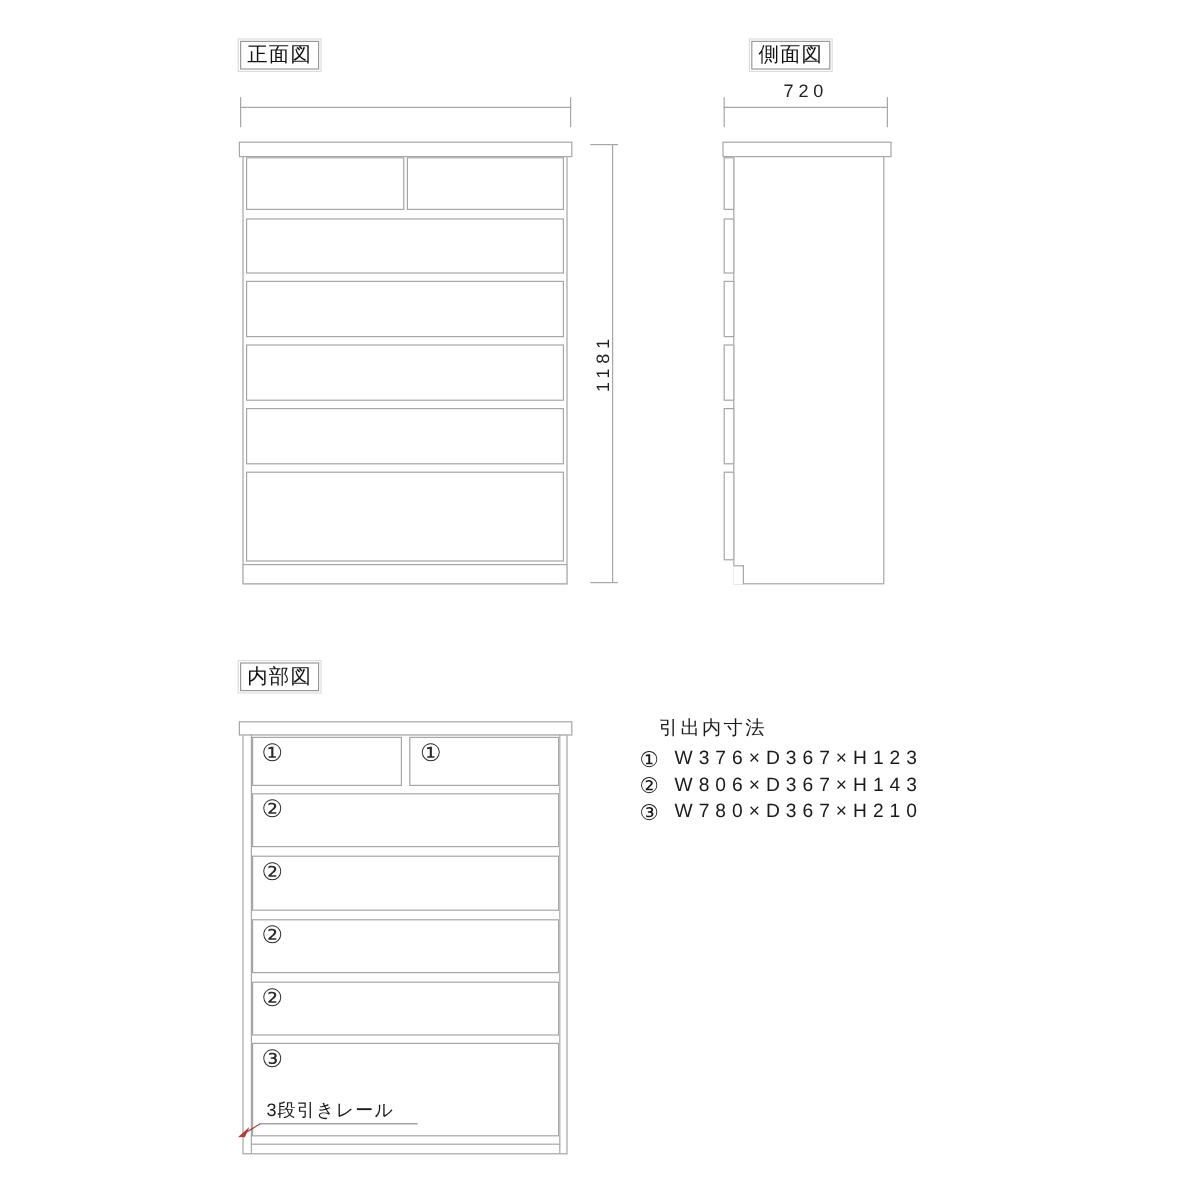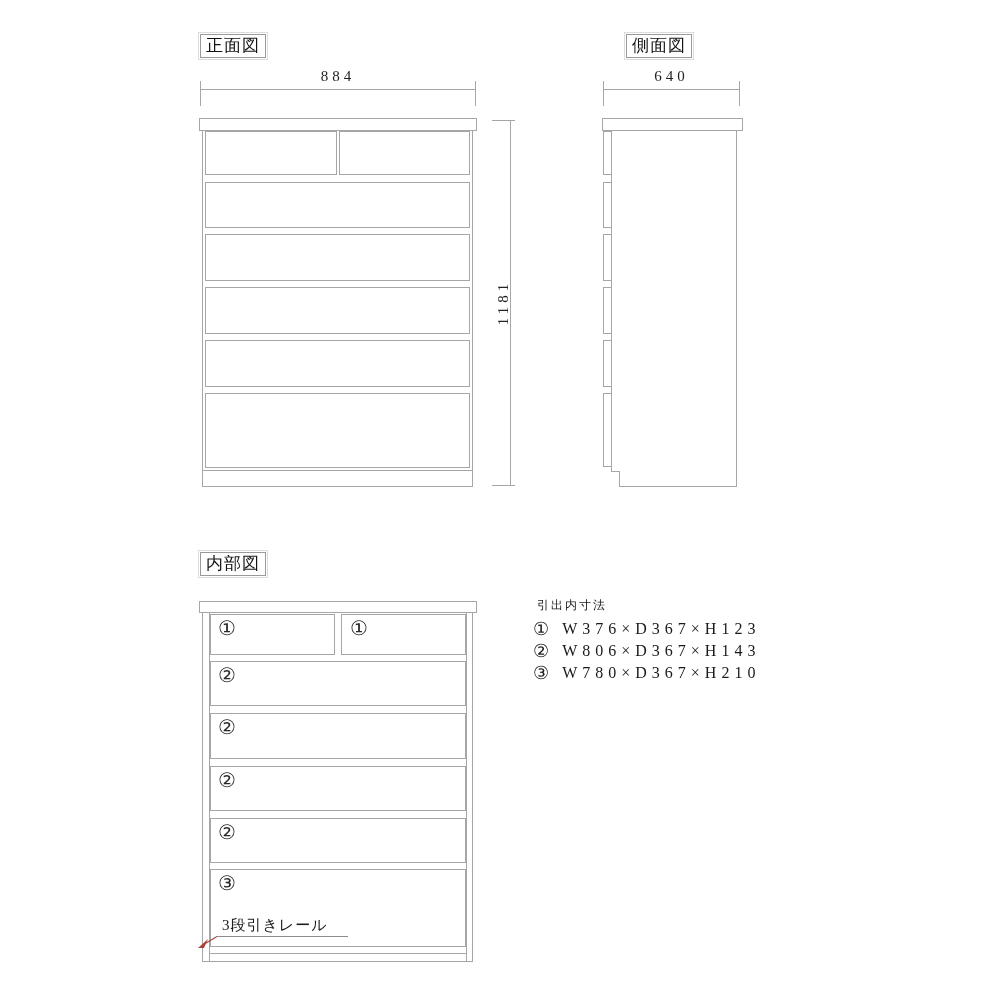--- a/index.html
+++ b/index.html
@@ -1,47 +1,46 @@
 <!DOCTYPE html>
 <html style="--line: #a6a6a6; --leader: #a8423a;"><head>
 <meta charset="utf-8">
 <style>
   html,body{margin:0;padding:0;background:#fff;}
   .page{position:relative;width:889px;height:1000px;background:#ffffff;
-        font-family:Liberation Serif, serif;color:#1a1a1a;overflow:hidden;}
+        font-family:Liberation Sans, sans-serif;color:#1a1a1a;overflow:hidden;}
   .box-label{position:absolute;box-sizing:border-box;border:1px solid #9a9a9a;outline:1px solid #dcdcdc;
              outline-offset:1px;background:#fff;padding:1px 5px;font-size:17px;line-height:20px;
              letter-spacing:1px;color:#111;}
   .rect{position:absolute;box-sizing:border-box;border:1px solid var(--line);background:#fff;}
   .hline{position:absolute;height:1px;background:var(--line);}
   .vline{position:absolute;width:1px;background:var(--line);}
   .dim-text{position:absolute;font-size:15px;letter-spacing:4px;color:#222;text-align:center;white-space:nowrap;}
   .dim-rot{transform:rotate(-90deg);}
   .circ{position:absolute;font-size:20px;line-height:21px;color:#2a2a2a;}
   .note{position:absolute;font-size:15px;letter-spacing:1px;color:#1a1a1a;white-space:nowrap;}
   .legend{position:absolute;left:533px;top:597px;}
-  .legend-title{font-size:12px;letter-spacing:2px;margin:0 0 4px 4px;}
+  .legend-title{font-size:16px;letter-spacing:2px;margin:0 0 4px 16px;}
   .legend-row{display:flex;align-items:center;gap:13px;height:22px;}
   .legend-mark{font-size:18px;}
   .legend-dims{font-size:16px;letter-spacing:5px;}
   .leader-diag{position:absolute;width:17px;height:1px;background:var(--leader);
                transform:rotate(-31deg);transform-origin:left center;}
   .leader-arrow{position:absolute;width:10px;height:9px;background:var(--leader);
                 clip-path:polygon(0 100%,100% 0,60% 100%);}
   .notch{position:absolute;box-sizing:border-box;background:#fff;
          border-top:1px solid var(--line);border-right:1px solid var(--line);}
 </style>
 </head>
 <body>
 
 <div class="page">
 
   <div class="box-label" style="left:200px;top:34px;">正面図</div>
 
-  <div class="dim-text" style="left:200px;top:68px;width:276px;">884</div>
   <div class="hline" style="left:200px;top:89px;width:276px;"></div>
   <div class="vline" style="left:200px;top:81px;height:25px;"></div>
   <div class="vline" style="left:475px;top:81px;height:25px;"></div>
 
   <div>
     <div class="rect" style="left:199px;top:118px;width:278px;height:13px;"></div>
     <div class="rect" style="left:202px;top:130px;width:271px;height:357px;"></div>
     <div class="rect" style="left:205px;top:131px;width:132px;height:44px;"></div>
     <div class="rect" style="left:339px;top:131px;width:131px;height:44px;"></div>
     <div class="rect" style="left:205px;top:182px;width:265px;height:46px;"></div>
@@ -52,21 +51,21 @@
     <div class="rect" style="left:202px;top:470px;width:271px;height:17px;"></div>
   </div>
 
   <div class="vline" style="left:510px;top:120px;height:365px;"></div>
   <div class="hline" style="left:492px;top:120px;width:23px;"></div>
   <div class="hline" style="left:492px;top:485px;width:23px;"></div>
   <div class="dim-text dim-rot" style="left:463px;top:294px;width:80px;">1181</div>
 
   <div class="box-label" style="left:626px;top:34px;">側面図</div>
 
-  <div class="dim-text" style="left:603px;top:68px;width:137px;">640</div>
+  <div class="dim-text" style="left:603px;top:68px;width:137px;">720</div>
   <div class="hline" style="left:603px;top:89px;width:137px;"></div>
   <div class="vline" style="left:603px;top:81px;height:25px;"></div>
   <div class="vline" style="left:739px;top:81px;height:25px;"></div>
 
   <div>
     <div class="rect" style="left:602px;top:118px;width:141px;height:13px;"></div>
     <div class="rect" style="left:611px;top:130px;width:126px;height:357px;"></div>
     <div class="rect" style="left:603px;top:131px;width:9px;height:44px;"></div>
     <div class="rect" style="left:603px;top:182px;width:9px;height:46px;"></div>
     <div class="rect" style="left:603px;top:234px;width:9px;height:47px;"></div>

